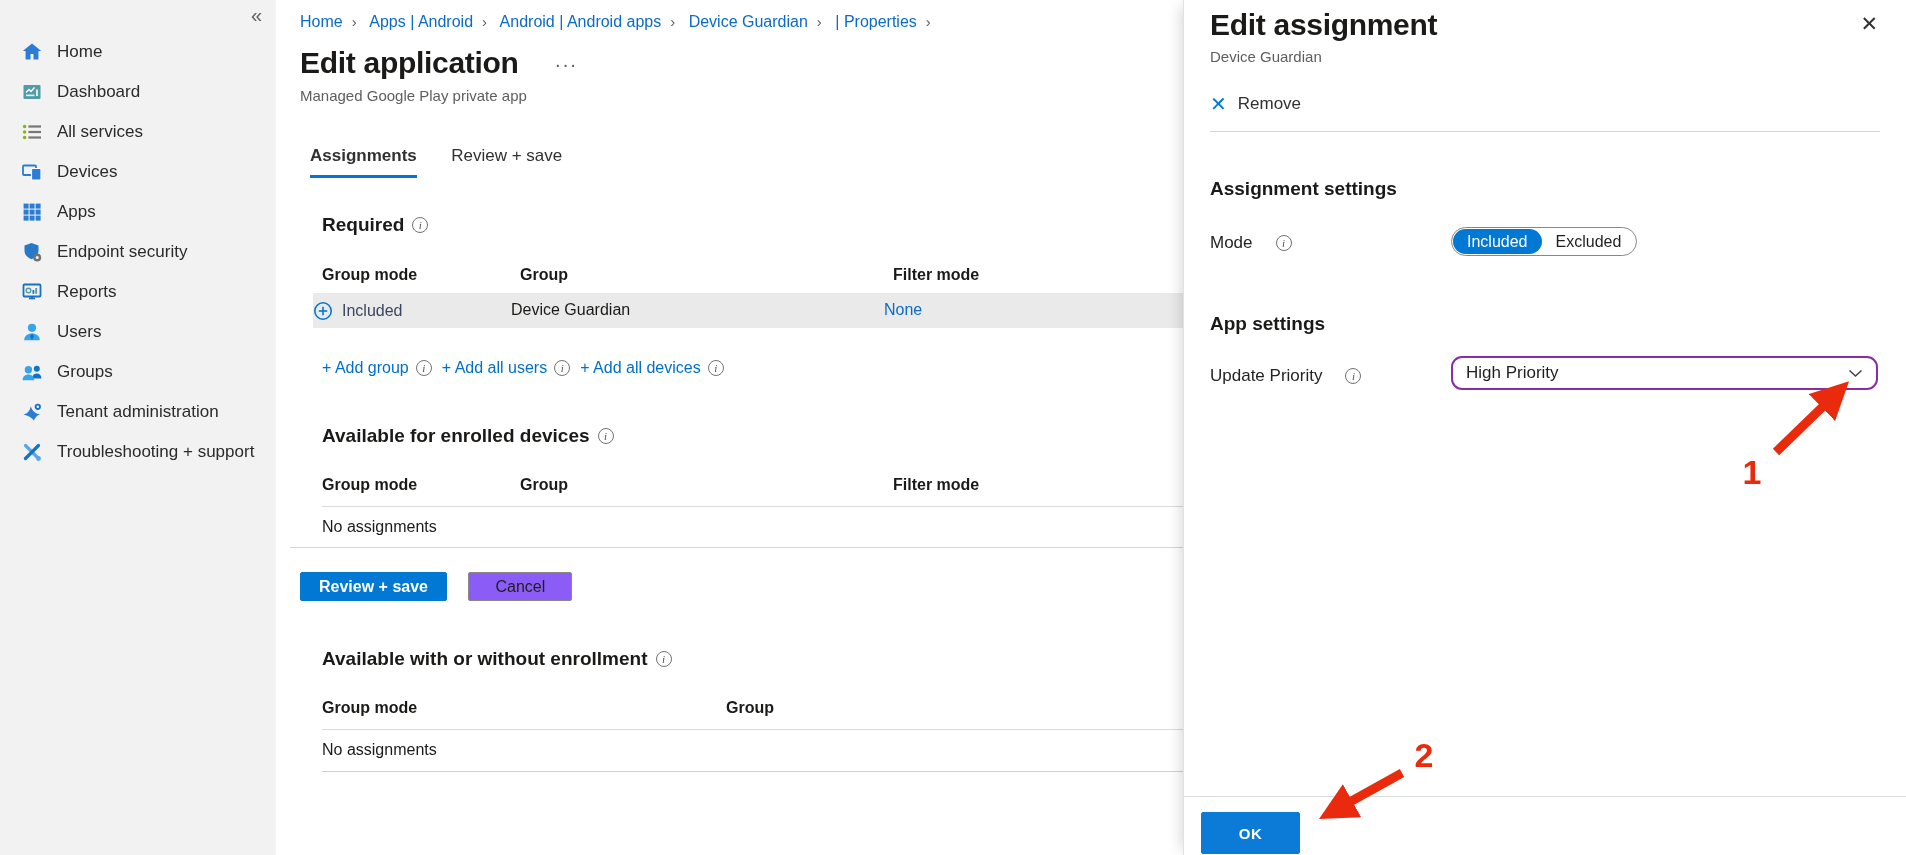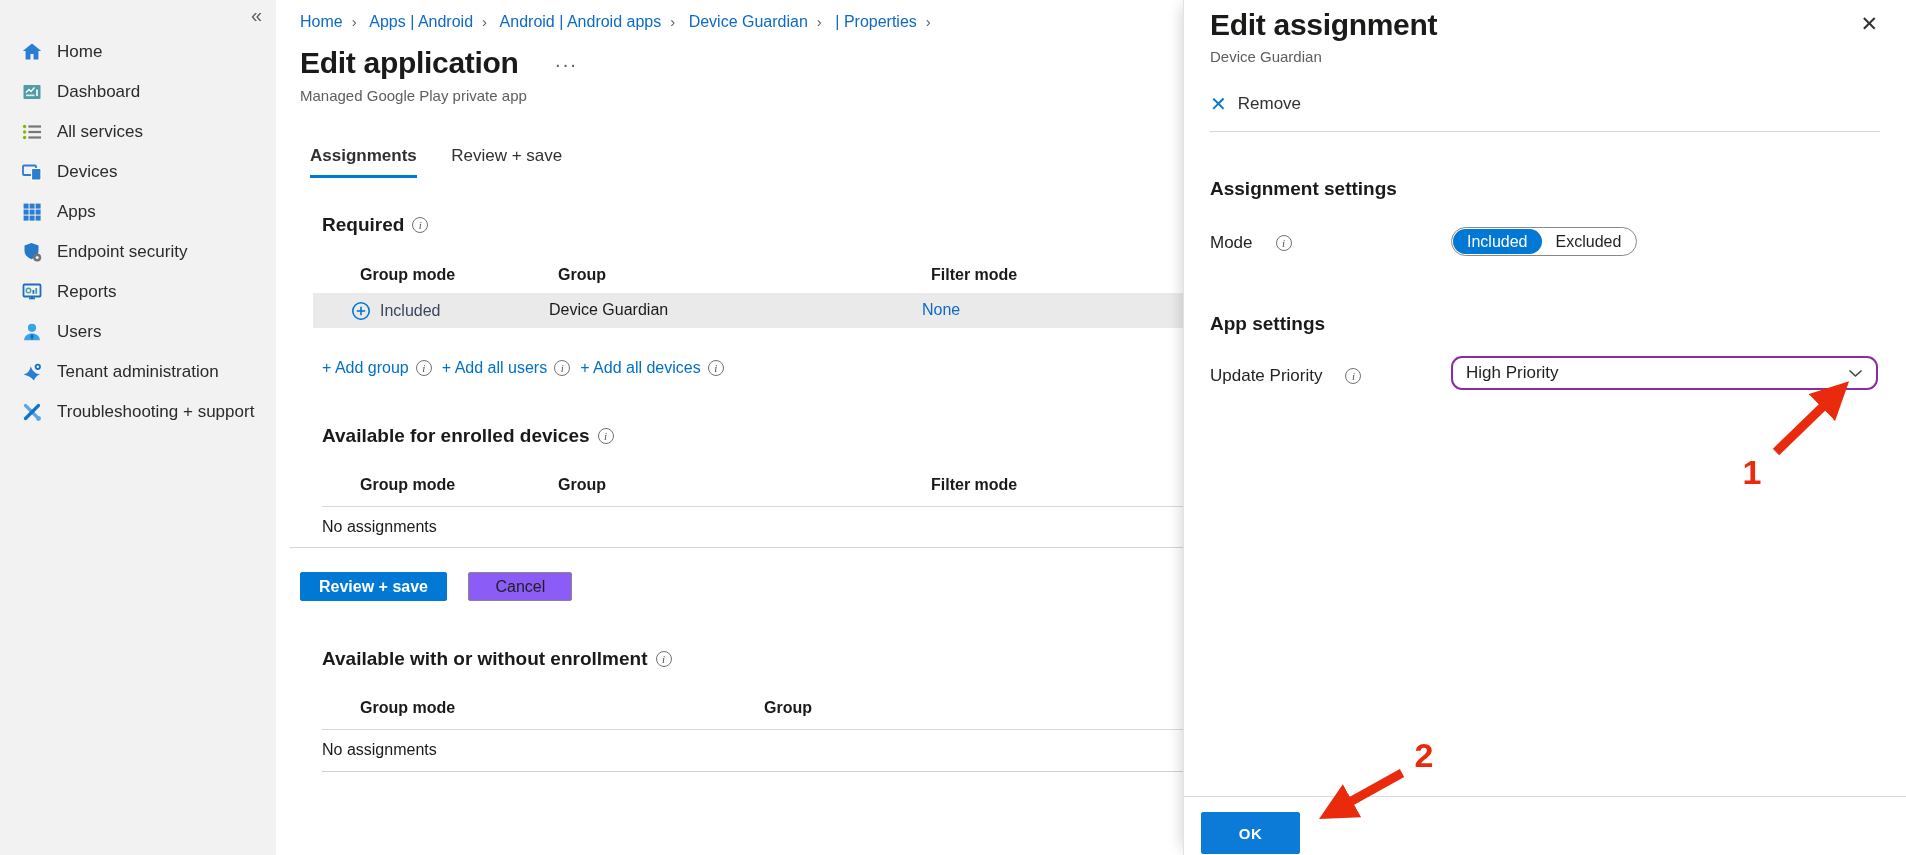--- a/index.html
+++ b/index.html
@@ -27,21 +27,21 @@
   .tabs { margin:42px 0 0 34px; }
   .tab { display:inline-block; margin-right:30px; font-size:17px; color:#323130; padding-bottom:9px; cursor:pointer; }
   .tab.active { font-weight:700; border-bottom:3px solid #0078d4; }
 
   .sect { margin-left:46px; position:relative; }
   .shead { display:flex; align-items:center; font-size:19px; font-weight:700; color:#1b1a19; }
   .inf { display:inline-flex; align-items:center; justify-content:center; width:16px; height:16px;
          border:1px solid #75726f; border-radius:50%; font:italic 400 11px/1 "Liberation Serif", serif;
          color:#55524f; margin-left:8px; cursor:default; flex:0 0 16px; }
   .thead { position:relative; height:22px; font-size:16px; font-weight:700; color:#1b1a19; }
-  .thead span, .trow .col { position:absolute; top:0; white-space:nowrap;margin-left:38px; }
+  .thead span, .trow .col { position:absolute; top:0; white-space:nowrap; }
   .c1 { left:0; } .c2 { left:198px; } .c3 { left:571px; } .c2b { left:404px; }
   .trow { position:relative; height:35px; margin-left:-9px; padding-left:9px; }
   .trow.hl { background:#eaeaea; }
   .trow .col { top:8px; font-size:16px; }
   .cell-included { display:inline-flex; align-items:center; color:#3a465f; }
   .cell-included svg { margin-right:9px; }
   .linkblue { color:#0b6bc7; }
   .empty-row { border-top:1px solid #dcdad8; border-bottom:1px solid #d2d0ce; padding:11px 0 12px 0; font-size:16px; color:#1b1a19; }
   .addlinks { font-size:16px; display:flex; align-items:center; }
   .addlinks a { color:#0070c9; text-decoration:none; cursor:pointer; }
@@ -180,20 +180,31 @@
       <span class="sicon">
           <svg width="22" height="22" viewBox="0 0 22 22">
             <circle cx="11" cy="6.8" r="4.1" fill="#35a4e8"></circle>
             <path d="M3.2 19.2c0-4.2 3.5-6.6 7.8-6.6s7.8 2.4 7.8 6.6z" fill="#35a4e8"></path>
             <path d="M11 12.6l-2 2.6 2 4 2-4z" fill="#1273c3"></path>
           </svg>
         </span>
       <span class="slabel">Users</span>
     </div>
 
+    <div class="sitem">
+      <span class="sicon">
+          <svg width="22" height="22" viewBox="0 0 22 22">
+            <circle cx="15.8" cy="7.8" r="3" fill="#1273c3"></circle>
+            <path d="M11.2 17.4c0-3 2-4.9 4.6-4.9s4.6 1.9 4.6 4.9z" fill="#1273c3"></path>
+            <circle cx="7.4" cy="8.8" r="3.7" fill="#35a4e8"></circle>
+            <path d="M1.6 19.2c0-3.7 2.6-5.8 5.8-5.8s5.8 2.1 5.8 5.8z" fill="#35a4e8"></path>
+          </svg>
+        </span>
+      <span class="slabel">Groups</span>
+    </div>
 
     <div class="sitem">
       <span class="sicon">
           <svg width="22" height="22" viewBox="0 0 22 22">
             <path d="M2.5 13.5c4.2-1 6.3-3.8 7.3-8.3 1.8 5.8 5.7 7.8 9.2 8-3 1.2-5 3.2-6.1 6.3-2-3.1-6-5.1-10.4-6z" fill="#2b7cd3"></path>
             <circle cx="16.8" cy="5.8" r="3.1" fill="#1273c3"></circle>
             <circle cx="16.8" cy="5.8" r="1.2" fill="#fff"></circle>
           </svg>
         </span>
       <span class="slabel">Tenant administration</span>

